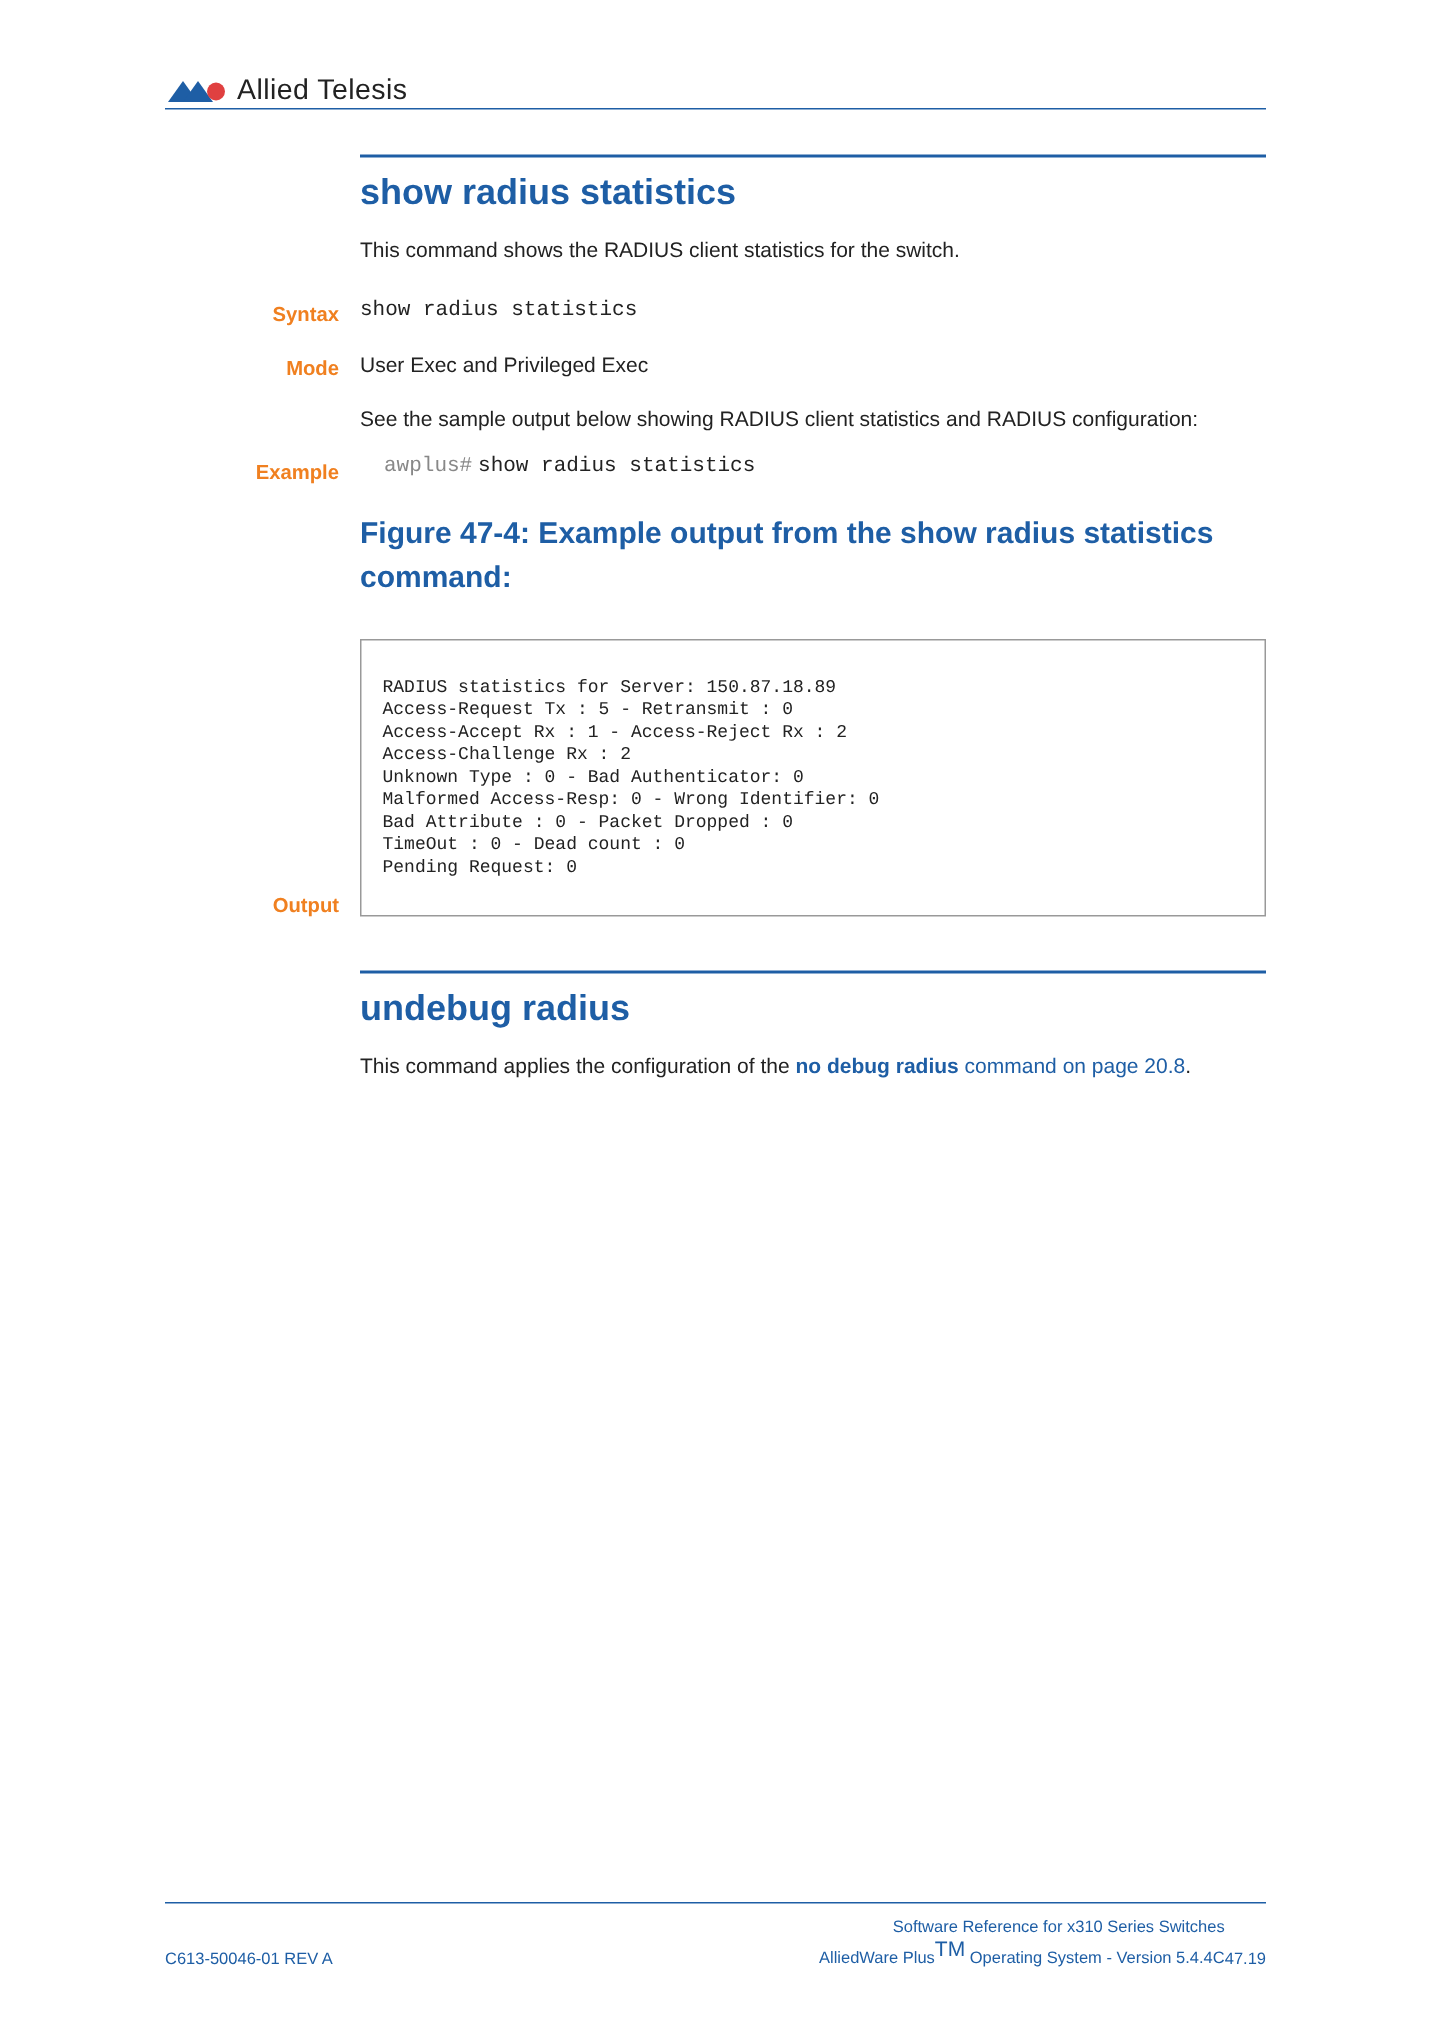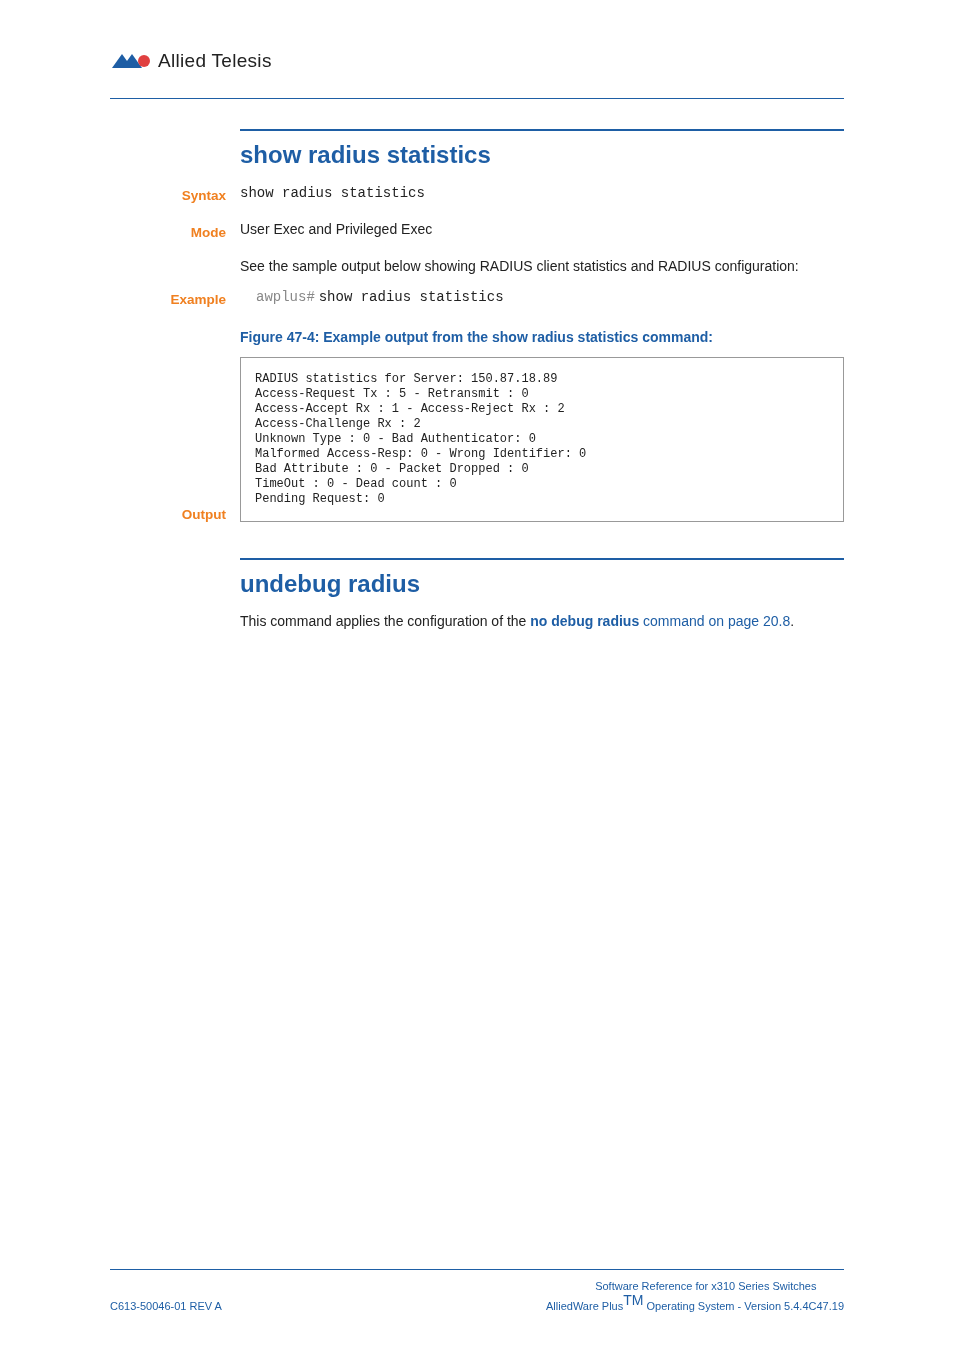--- a/index.html
+++ b/index.html
@@ -14,21 +14,20 @@
       background: #fff;
       position: relative;
       color: #333;
     }
     .page {
       padding: 50px 110px 0 110px;
     }
     .header {
       display: flex;
       align-items: center;
-      padding-bottom: 26px;
       border-bottom: 1px solid #1e5ea5;
       margin-bottom: 30px;
     }
     .logo {
       display: flex;
       align-items: center;
       gap: 4px;
     }
     .logo-text {
       font-family: "Trebuchet MS", Arial, sans-serif;
@@ -87,26 +86,26 @@
     }
     .prompt {
       font-family: "Courier New", monospace;
       color: #888;
       font-weight: 400;
       font-size: 14px;
     }
     .figure-caption {
       color: #1e5ea5;
       font-weight: 700;
-      font-size: 14px;
-      margin-bottom: 10px;
+      font-size: 20px;
+      margin-bottom: 26px;
     }
     .output-box {
       border: 1px solid #999;
-      padding: 14px 14px;
+      padding: 24px 14px;
       font-family: "Courier New", monospace;
       font-size: 12px;
       line-height: 1.25;
       white-space: pre;
       color: #222;
     }
     .link {
       color: #1e5ea5;
       font-weight: 700;
     }
@@ -156,20 +155,21 @@
         <circle cx="34" cy="9" r="6" fill="#e04040"></circle>
       </svg>
       <span class="logo-text">Allied Telesis</span>
     </div>
   </div>
 
   <div class="content">
 
     <div class="section-rule"></div>
     <h2 class="section-title">show radius statistics</h2>
+    <p class="body-text">This command shows the RADIUS client statistics for the switch.</p>
 
     <div class="row">
       <div class="row-label">Syntax</div>
       <div class="row-content mono">show radius statistics</div>
     </div>
 
     <div class="row">
       <div class="row-label">Mode</div>
       <div class="row-content">User Exec and Privileged Exec</div>
     </div>

